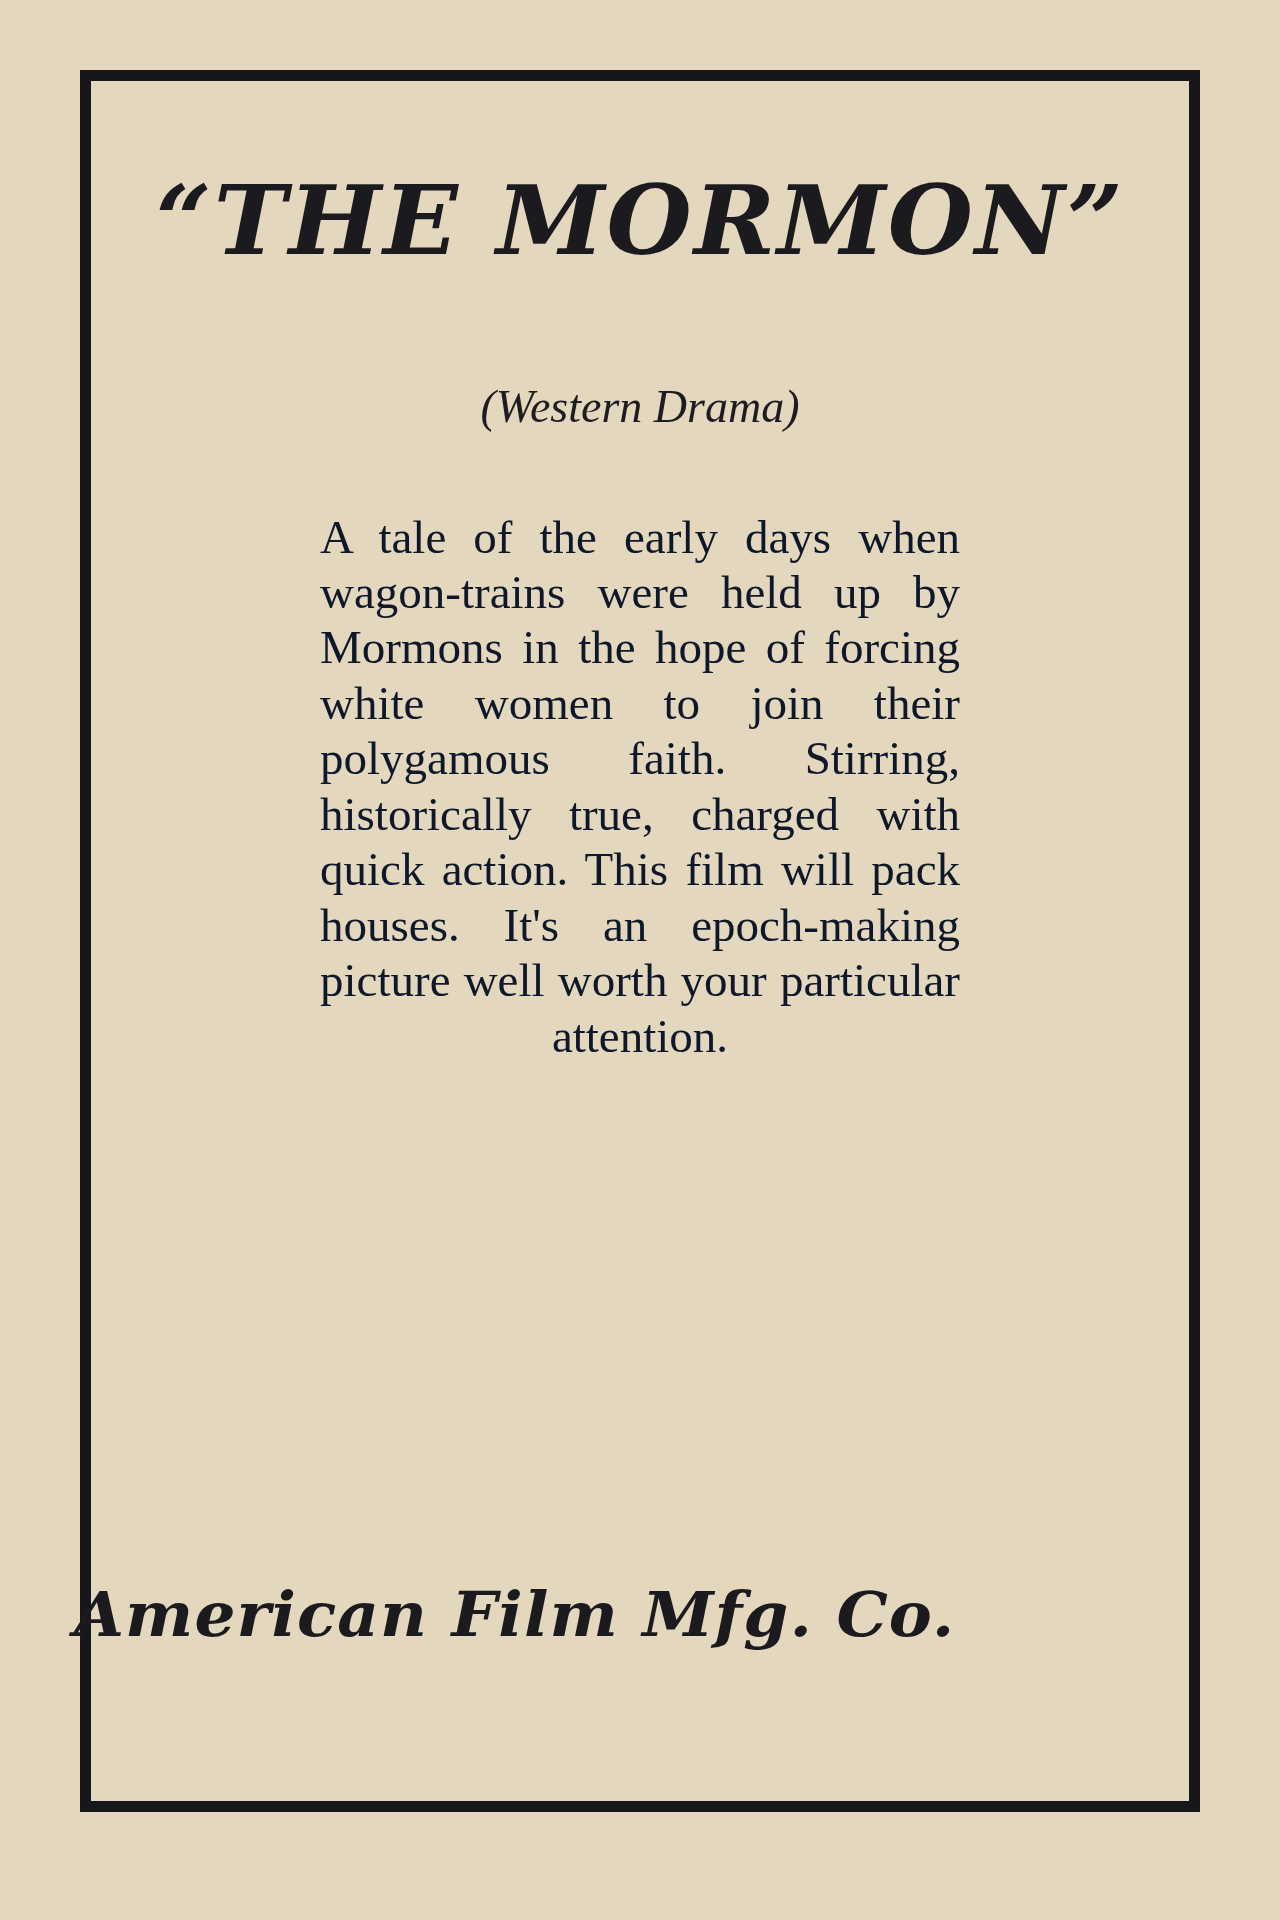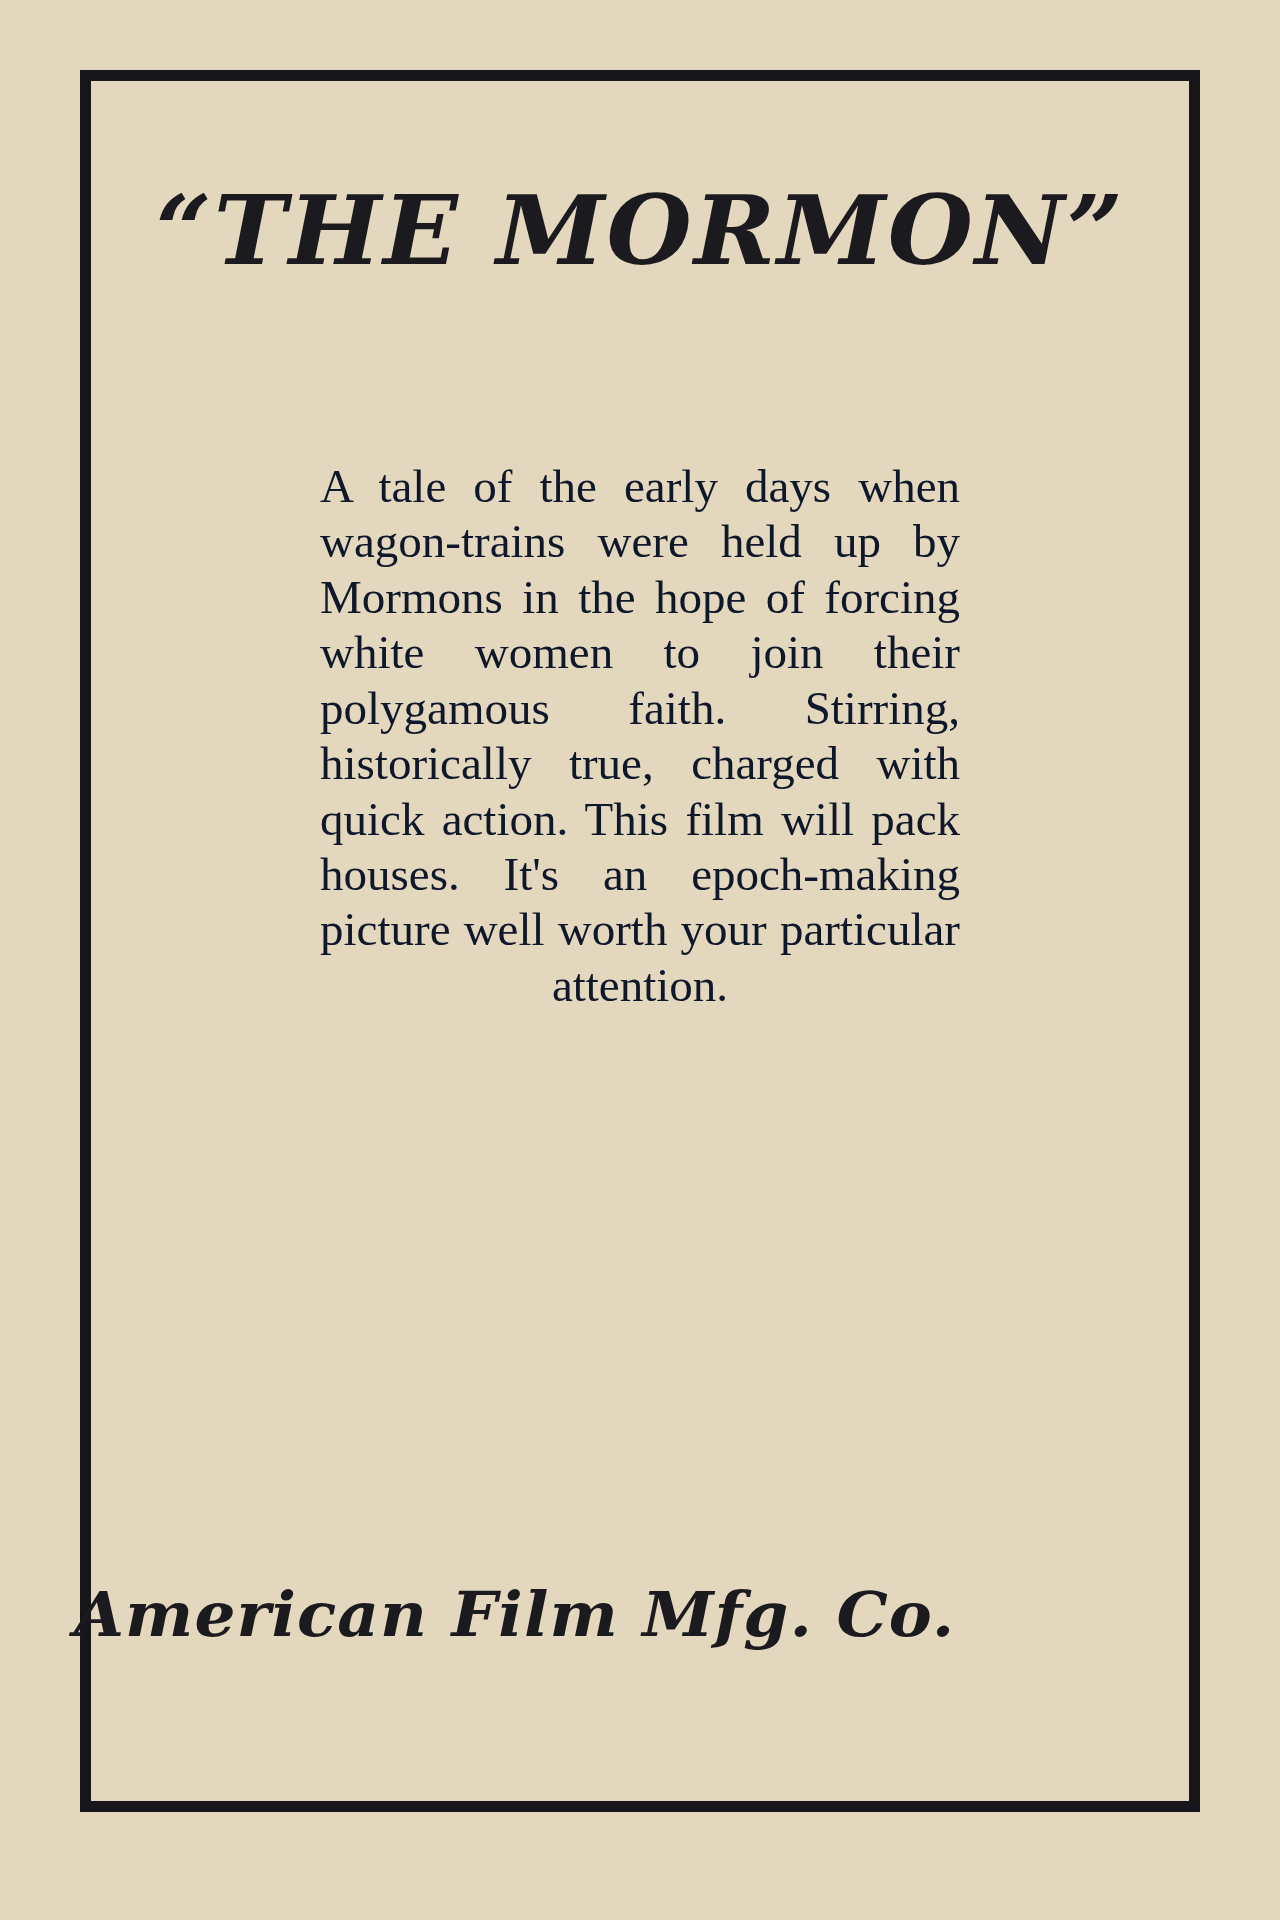--- a/index.html
+++ b/index.html
@@ -25,21 +25,21 @@
     left: 80px;
     top: 70px;
     right: 80px;
     bottom: 108px;
     border: 11px solid #17161a;
     box-sizing: border-box;
   }
   .inner {
     position: absolute;
     left: 0;
-    top: 10px;
+    top: 0;
     width: 100%;
     height: 100%;
     box-sizing: border-box;
     padding: 90px 60px 40px 60px;
     display: flex;
     flex-direction: column;
     align-items: center;
   }
   .title {
     font-family: "DejaVu Serif", serif;
@@ -102,20 +102,21 @@
 </head>
 <body>
 
 <div class="poster">
   <div class="frame">
     <div class="inner">
 
       <div class="title">“THE  MORMON”</div>
 
       <div class="release-block">
+        <div>(Western Drama)</div>
       </div>
 
       <div class="body-copy">
         <p>A tale of the early days when wagon-trains were held up by Mormons in the hope of forcing white women to join their polygamous faith. Stirring, historically true, charged with quick action. This film will pack houses. It's an epoch-making picture well worth your particular attention.</p>
       </div>
 
     </div>
 
     <div class="footer">
       <span class="company">American Film Mfg. Co.</span>

